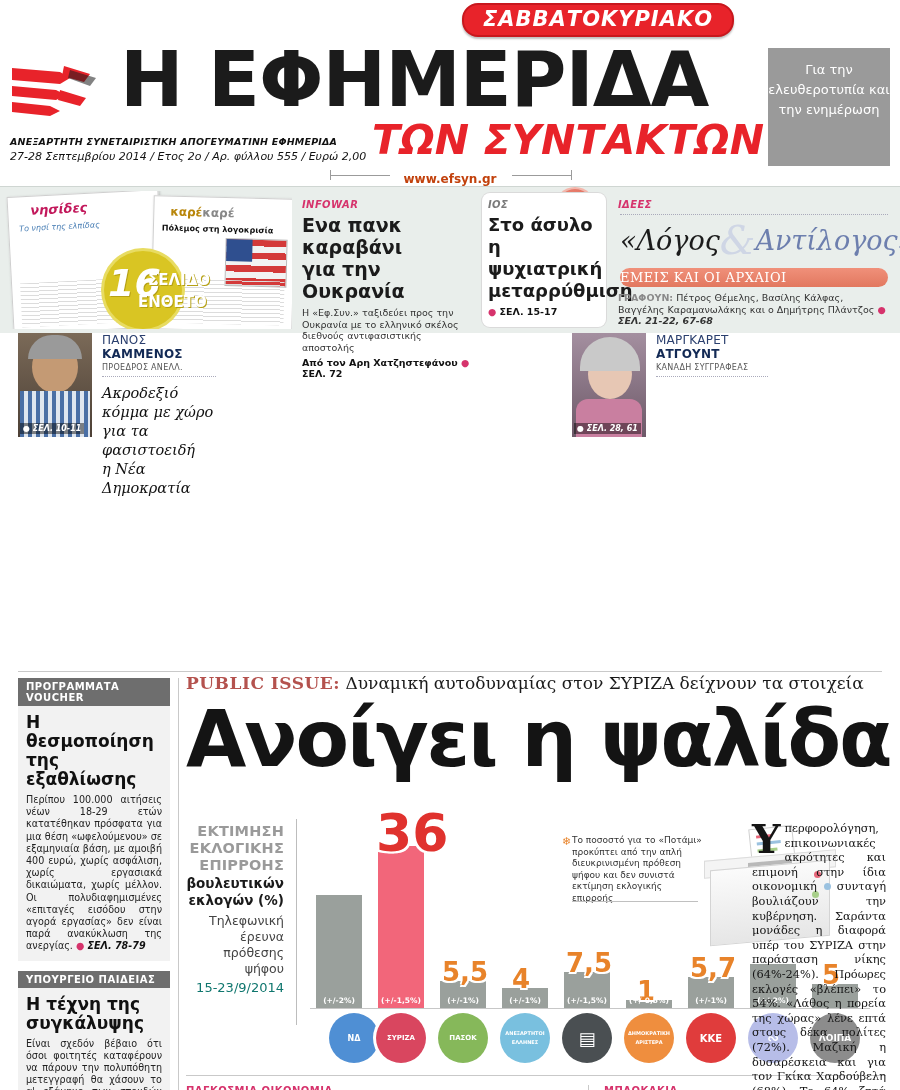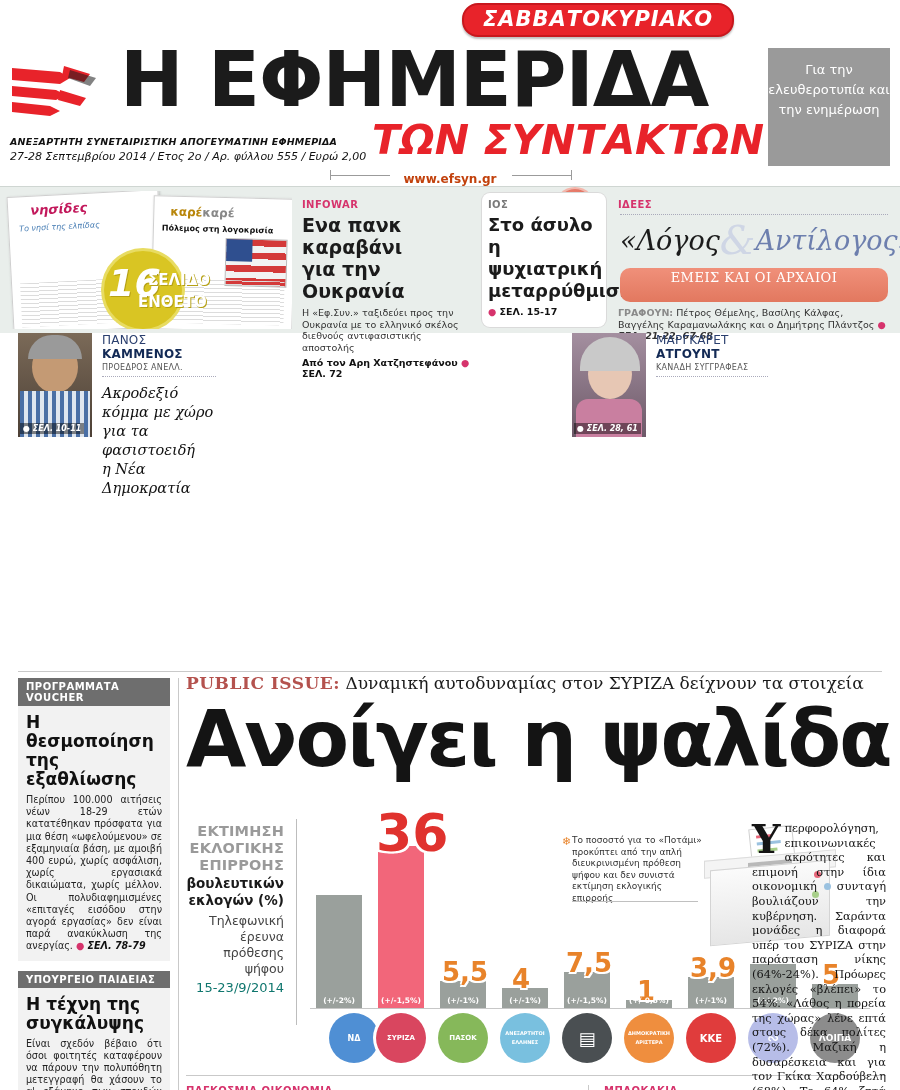--- a/index.html
+++ b/index.html
@@ -80,41 +80,41 @@
     text-shadow:1px 1px 0 #b5a014;font-style:italic;}
   .seal .t1{position:absolute;left:44px;top:20px;font-size:15px;font-weight:bold;color:#fff;
     text-shadow:1px 1px 0 #b5a014;white-space:nowrap;}
   .seal .t2{position:absolute;left:34px;top:42px;font-size:15px;font-weight:bold;color:#fff;
     text-shadow:1px 1px 0 #b5a014;white-space:nowrap;}
 
   .tcard{position:absolute;top:6px;background:#fff;box-shadow:0 0 0 1px #dadada;}
   .tcard.infowar{left:296px;top:6px;width:182px;height:134px;background:transparent;box-shadow:none;}
   .tcard.ios{left:482px;top:6px;width:124px;height:134px;border-radius:8px;}
   .tcard.idees{left:612px;top:6px;width:284px;height:134px;background:transparent;box-shadow:none;}
-  .tk{font-size:10px;font-weight:bold;color:#d6336c;letter-spacing:.4px;padding:6px 0 0 6px;}
+  .tk{font-size:10px;font-weight:bold;color:#d6336c;letter-spacing:.4px;padding:6px 0 0 6px;font-style:italic;}
   .tk.grey{color:#7a7a7a;}
   .th{font-size:19px;font-weight:bold;color:#1b1b1b;line-height:22px;padding:4px 4px 0 6px;}
   .th.sm{font-size:18px;line-height:22px;}
   .tb{font-size:9.5px;color:#333;line-height:11.5px;padding:5px 4px 0 6px;}
   .tp{font-size:9.5px;font-weight:bold;color:#111;padding:4px 0 0 6px;}
   .dotr{color:#d6336c;}
   .virus{position:absolute;left:556px;top:2px;width:38px;height:38px;border-radius:50%;
     background:radial-gradient(circle at 40% 35%,#f08a7a,#d6604d);
     box-shadow:0 0 0 2px #f3b7ac;}
   .logos-amp{
     font-family:"DejaVu Serif","Liberation Serif",serif;font-style:italic;
     font-size:27px;color:#1b1b1b;padding:2px 0 0 8px;white-space:nowrap;
   }
   .logos-amp .blue{color:#6d7fae;}
   .logos-amp .big{font-size:40px;color:#cfd6e5;vertical-align:-4px;}
   .archaioi{
-    margin:5px 8px 0 8px;height:34px;border-radius:10px;
+    margin:5px 8px 0 8px;height:19px;border-radius:10px;
     background:linear-gradient(#f0907a,#e2785f);
     color:#fff;font-family:"DejaVu Serif","Liberation Serif",serif;
-    font-size:13px;text-align:center;line-height:19px;letter-spacing:.5px;
+    font-size:13px;text-align:left;line-height:19px;letter-spacing:.5px;
   }
   .dotted{border-top:1px dotted #aab; margin:4px 8px 0 8px;}
 
   
   .body{position:relative;height:1090px;}
   .sec-hd{
     background:#6e6e6e;color:#fff;font-size:10px;font-weight:bold;
     letter-spacing:.5px;padding:3px 0 3px 8px;
   }
   .lcol{position:absolute;left:18px;top:345px;width:152px;}
@@ -392,21 +392,21 @@
         <div class="bar" style="left:378px; height:31px;"></div>
         <div class="bar" style="left:440px; height:44px;"></div>
         <div class="bar" style="left:502px; height:24px;"></div>
 
         <div class="barval mid" style="left:10px;  bottom:166px;">25</div>
         <div class="barval big" style="left:66px;  bottom:208px;">36</div>
         <div class="barval" style="left:132px; bottom:80px;">5,5</div>
         <div class="barval" style="left:202px; bottom:73px;">4</div>
         <div class="barval" style="left:256px; bottom:89px;">7,5</div>
         <div class="barval" style="left:327px; bottom:61px;">1</div>
-        <div class="barval" style="left:380px; bottom:84px;">3,9</div>
+        <div class="barval" style="left:380px; bottom:84px;">5,7</div>
         <div class="barval mid" style="left:440px; bottom:96px;">9,5*</div>
         <div class="barval" style="left:512px; bottom:77px;">5</div>
 
         <div class="moe" style="left:6px;">(+/-2%)</div>
         <div class="moe" style="left:68px;">(+/-1,5%)</div>
         <div class="moe" style="left:130px;">(+/-1%)</div>
         <div class="moe" style="left:192px;">(+/-1%)</div>
         <div class="moe" style="left:254px;">(+/-1,5%)</div>
         <div class="moe" style="left:316px;">(+/-0,5%)</div>
         <div class="moe" style="left:378px;">(+/-1%)</div>

